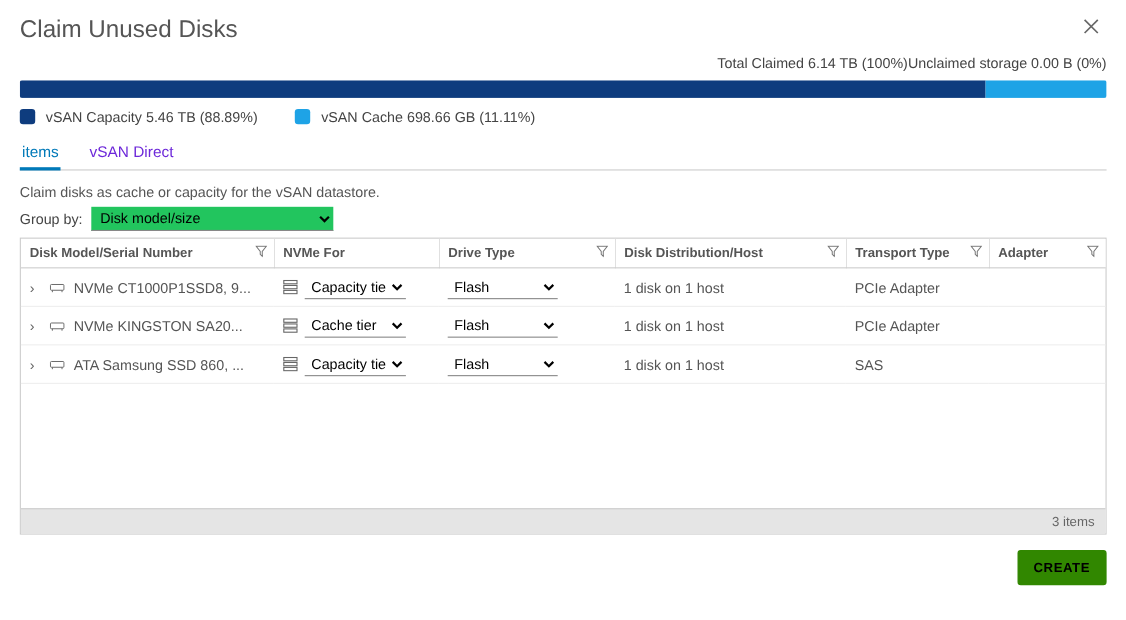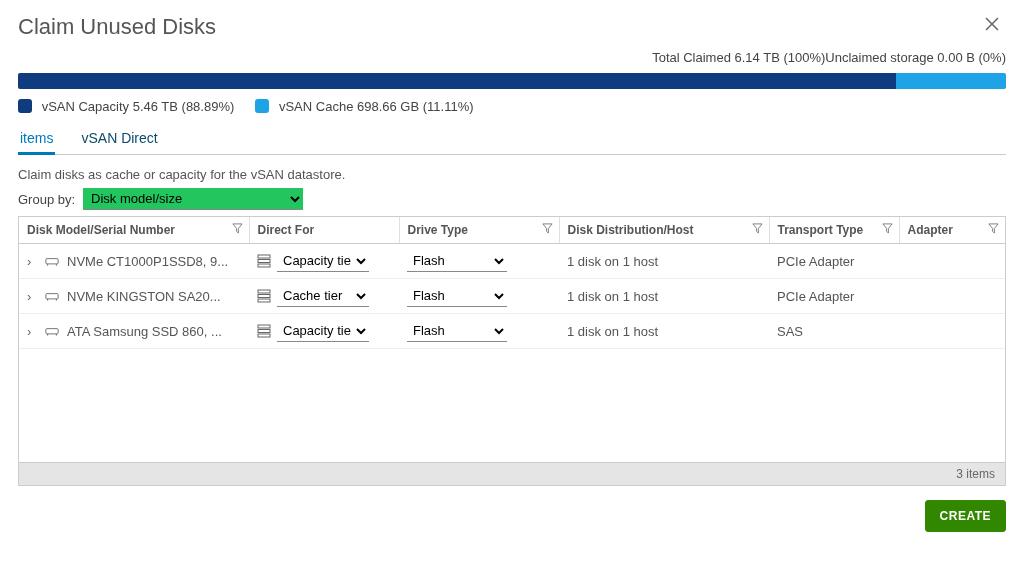--- a/index.html
+++ b/index.html
@@ -44,21 +44,21 @@
     margin-top: 8px;
     display: flex;
     border-radius: 2px;
     overflow: hidden;
   }
   .bar-capacity { background: #0e3c7e; height: 100%; }
   .bar-cache { background: #1ea3e6; height: 100%; }
   .legend-row {
     margin-top: 10px;
     display: flex;
-    gap: 21px;
+    gap: 34px;
     align-items: center;
     font-size: 13px;
     color: #444;
   }
   .swatch {
     display: inline-block;
     width: 14px;
     height: 14px;
     border-radius: 3px;
     margin-right: 6px;
@@ -68,21 +68,21 @@
   .sw-cache { background: #1ea3e6; }
   .tabs {
     margin-top: 10px;
     border-bottom: 1px solid #ccc;
     display: flex;
     gap: 24px;
   }
   .tab {
     padding: 6px 2px;
     font-size: 14px;
-    color: #0c4a6e;
+    color: #6d28d9;
     cursor: pointer;
     border-bottom: 3px solid transparent;
     margin-bottom: -1px;
   }
   .tab.active {
     color: #0079b8;
     border-bottom-color: #0079b8;
   }
   .subtext {
     margin: 12px 0 6px 0;
@@ -205,21 +205,21 @@
     text-transform: uppercase;
   }
   .btn-cancel {
     background: #fff;
     border: 1px solid #0079b8;
     color: #0079b8;
   }
   .btn-primary {
     background: #318700;
     border: 1px solid #318700;
-    color: #ffffff;
+    color: #000000;
   }
   .filter-svg { width: 11px; height: 11px; display: inline-block; }
 </style>
 </head>
 <body>
 
 <div class="header-row">
   <div class="title">Claim Unused Disks</div>
   <div class="close-x">
     <svg width="16" height="16" viewBox="0 0 16 16">
@@ -276,21 +276,21 @@
     </colgroup>
     <thead>
       <tr>
         <th>
           <span>Disk Model/Serial Number</span>
           <span class="filter-icon"><svg class="filter-svg" viewBox="0 0 12 12">
                 <polygon points="1,1 11,1 7,6 7,11 5,9 5,6" fill="none" stroke="#777" stroke-width="1"></polygon>
               </svg></span>
         </th>
         <th>
-          <span>Direct For</span>
+          <span>NVMe For</span>
         </th>
         <th>
           <span>Drive Type</span>
           <span class="filter-icon"><svg class="filter-svg" viewBox="0 0 12 12">
                 <polygon points="1,1 11,1 7,6 7,11 5,9 5,6" fill="none" stroke="#777" stroke-width="1"></polygon>
               </svg></span>
         </th>
         <th>
           <span>Disk Distribution/Host</span>
           <span class="filter-icon"><svg class="filter-svg" viewBox="0 0 12 12">

